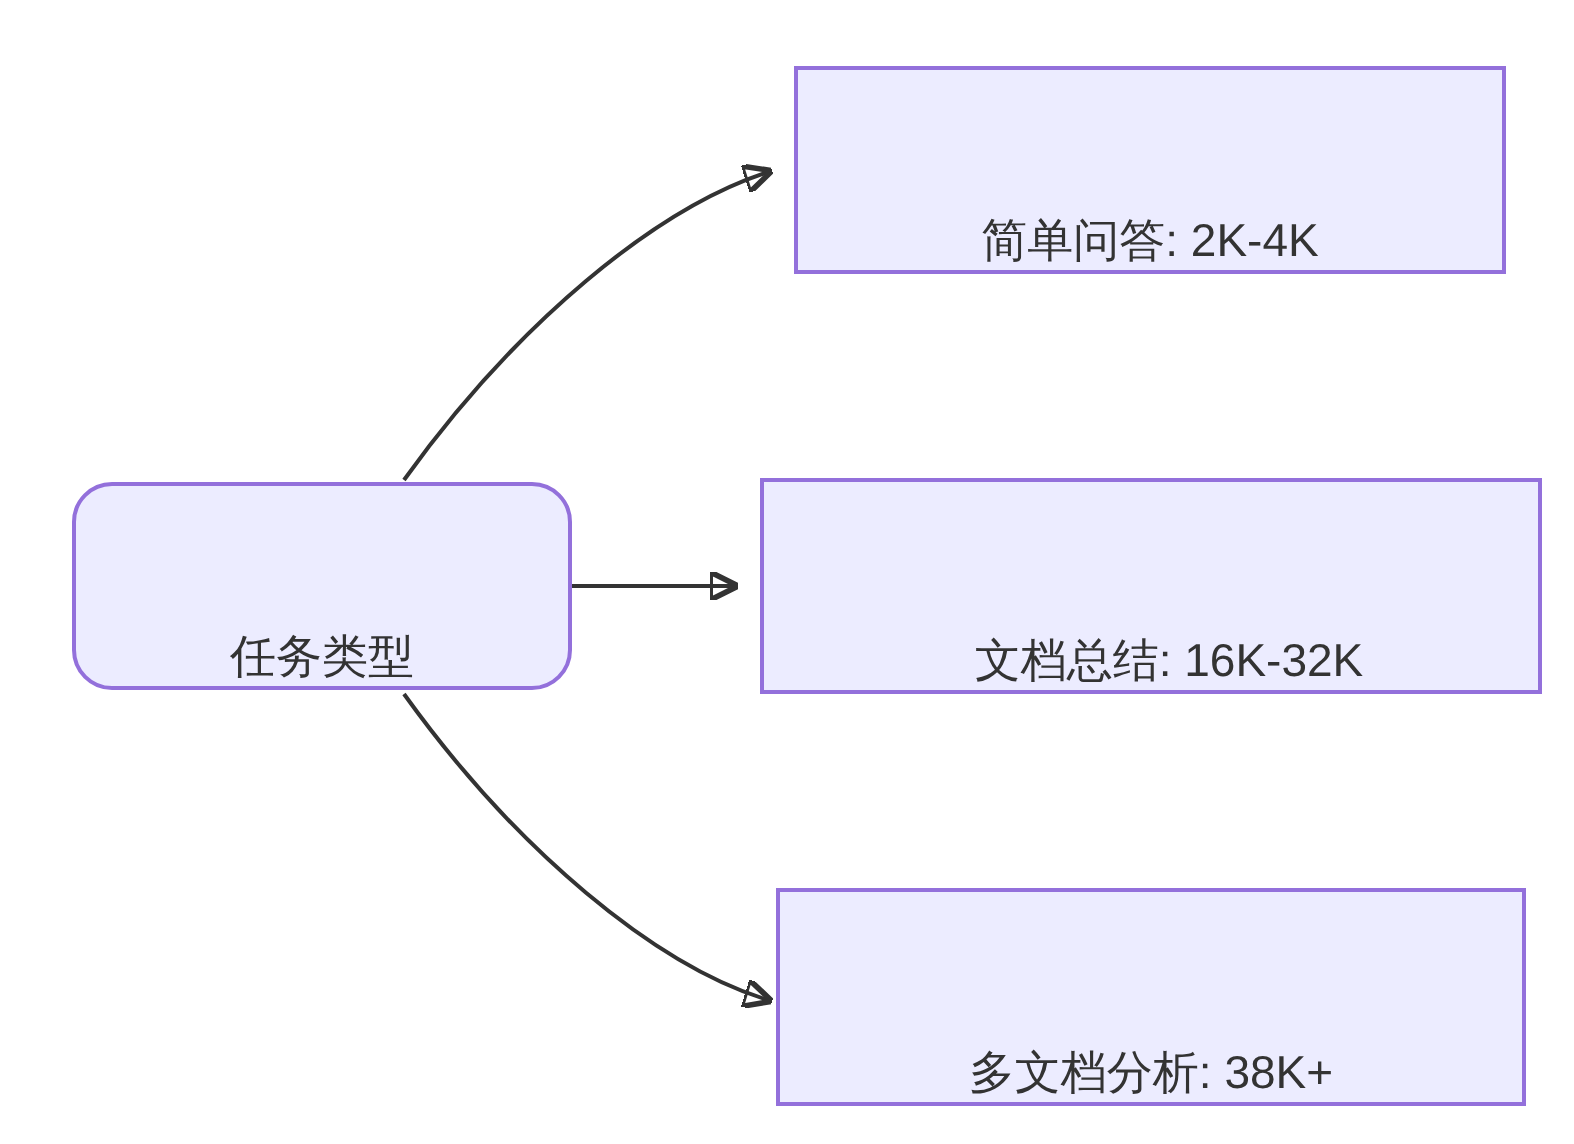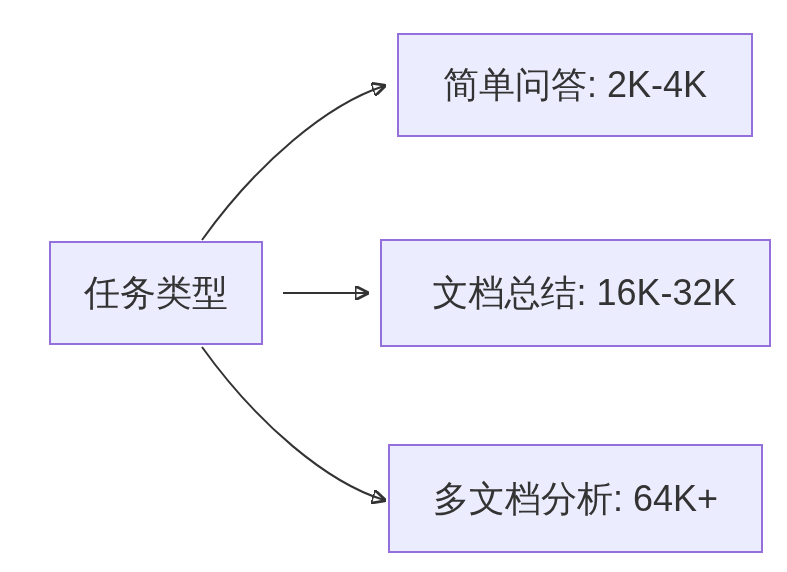--- a/index.html
+++ b/index.html
@@ -36,28 +36,28 @@
     stroke-width: 2px;
   }
   .node {
     position: absolute;
     z-index: 2;
     box-sizing: border-box;
     background: var(--node-fill);
     border: 2px solid var(--node-border);
     color: var(--text-color);
     display: flex;
-    align-items: center;
+    align-items: flex-end;
     justify-content: center;
-    font-size: 36px;
+    font-size: 23px;
     line-height: 1.2;
     text-align: center;
     white-space: nowrap;
   }
-  .node-root   { left: 49px;  top: 241px; width: 214px; height: 104px; }
+  .node-root   { left: 36px;  top: 241px; width: 250px; height: 104px; border-radius: 20px; }
   .node-child1 { left: 397px; top: 33px;  width: 356px; height: 104px; }
   .node-child2 { left: 380px; top: 239px; width: 391px; height: 108px; padding-left: 18px; }
   .node-child3 { left: 388px; top: 444px; width: 375px; height: 109px; }
 </style>
 </head>
 <body>
 
 <div class="canvas">
 
   <svg class="edges-layer" viewBox="0 0 787 572" xmlns="http://www.w3.org/2000/svg">
@@ -77,16 +77,16 @@
 
   <div class="node node-child1">
     <span>简单问答: 2K-4K</span>
   </div>
 
   <div class="node node-child2">
     <span>文档总结: 16K-32K</span>
   </div>
 
   <div class="node node-child3">
-    <span>多文档分析: 64K+</span>
+    <span>多文档分析: 38K+</span>
   </div>
 
 </div>
 
 </body></html>

